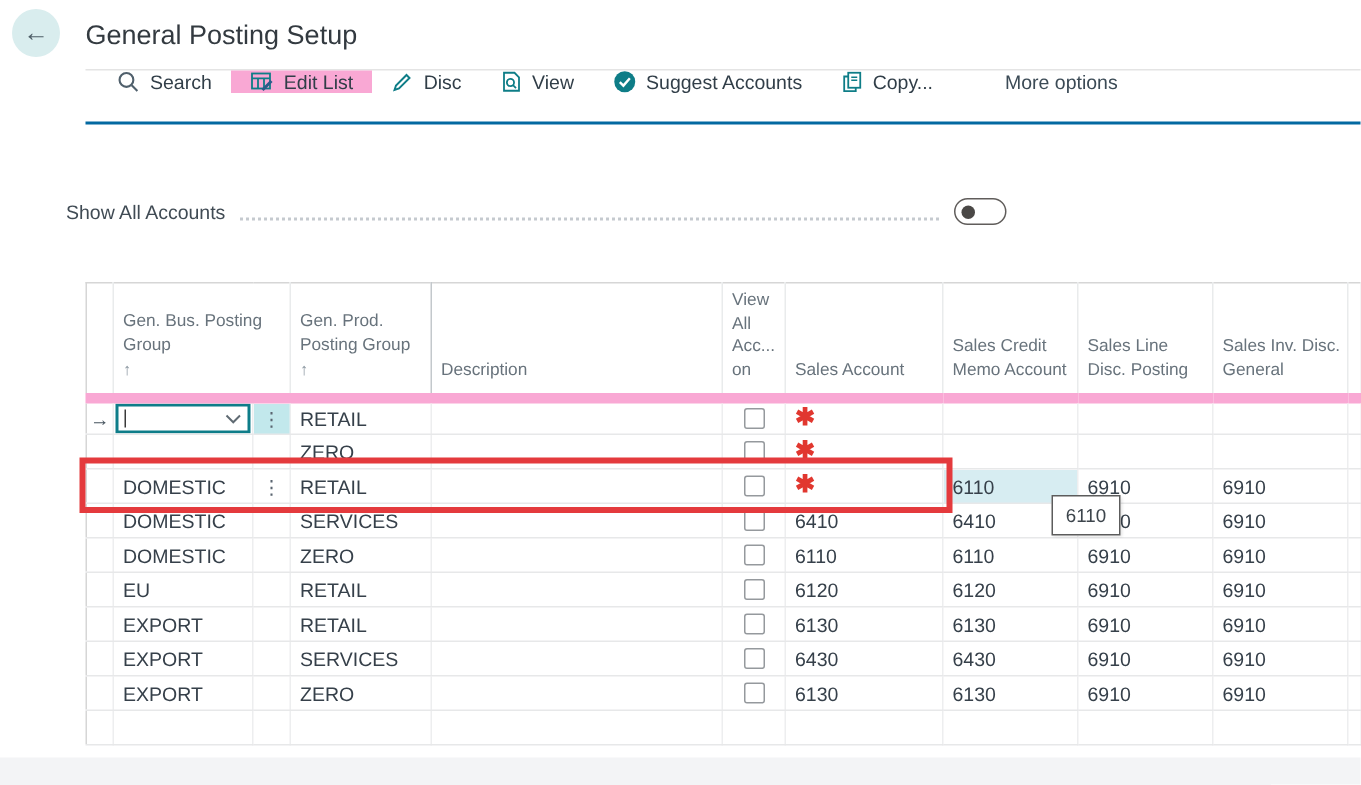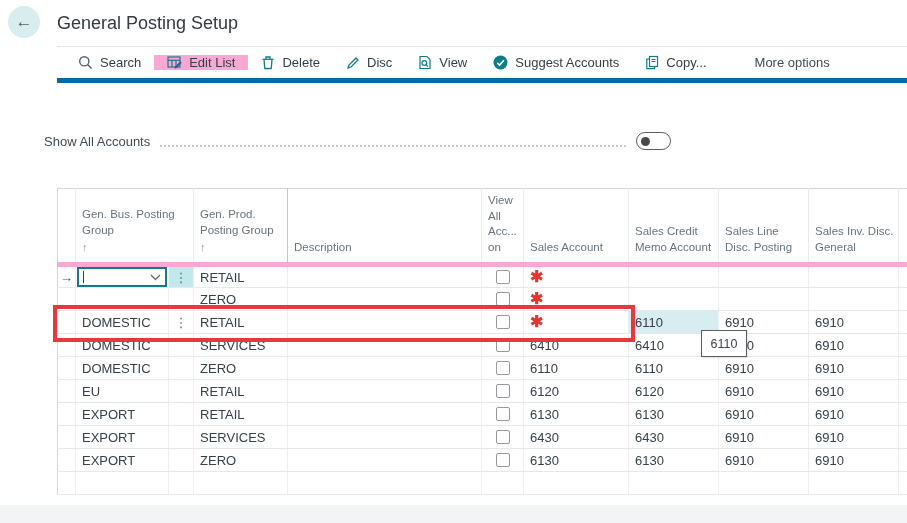--- a/index.html
+++ b/index.html
@@ -8,22 +8,22 @@
   .abs { position:absolute; }
 
   
   .back-btn { left:8px; top:6px; width:32px; height:32px; border-radius:50%;
               background:#d9edee; display:flex; align-items:center; justify-content:center;
               color:#4f5f68; font-size:17px; cursor:pointer; }
   .page-title { left:57px; top:13px; font-size:18px; color:#333a40; }
 
   
   .toolbar { left:57px; top:46px; width:850px; height:37px;
-             border-top:1px solid #e4e4e4; border-bottom:5px solid #0369a1;
-             display:flex; align-items:center; padding-left:8px; }
+             border-top:1px solid #e4e4e4; border-bottom:2px solid #0369a1;
+             display:flex; align-items:flex-start; padding-left:8px; }
   .tb-item { display:flex; align-items:center; gap:7px; padding:0 13px;
              font-size:13px; color:#313e48; cursor:pointer; white-space:nowrap; }
   .tb-item.selected { background:#f9a8d4; }
   .tb-item svg { display:block; }
   .tb-sep { width:1px; background:#d2d2d2; margin:8px 10px; }
   .tb-more { display:flex; align-items:center; padding:0 14px; font-size:13px;
              color:#3c4b56; cursor:pointer; }
 
   
   .filter-row { left:44px; top:131px; width:627px; height:20px;
@@ -38,21 +38,21 @@
   
   .grid-wrap { left:57px; top:188px; width:850px; }
   table { border-collapse:collapse; table-layout:fixed; width:850px;
           border-top:1px solid #d6d6d6; border-left:1px solid #d6d6d6; }
   col.c-marker{width:18px} col.c-genbus{width:93px} col.c-menu{width:25px}
   col.c-genprod{width:94px} col.c-desc{width:194px} col.c-viewall{width:42px}
   col.c-sales{width:105px} col.c-credit{width:90px} col.c-line{width:90px}
   col.c-inv{width:90px} col.c-rest{width:9px}
   th { height:76px; vertical-align:bottom; text-align:left; font-weight:normal;
        font-size:11.5px; color:#68737c; padding:4px 4px 7px 6px; line-height:1.35;
-       border-bottom:5px solid #f9a8d4; border-right:1px solid #e9ebec;
+       border-bottom:7px solid #f9a8d4; border-right:1px solid #e9ebec;
        background:#fff; cursor:pointer; }
   th.freeze-edge { border-right:1px solid #c3c8cc; }
   td { height:23px; font-size:13px; color:#36404a; padding:0 6px;
        border-bottom:1px solid #e7e8e9; border-right:1px solid #edeeef;
        white-space:nowrap; overflow:hidden; vertical-align:middle; background:#fff; }
   td.marker { text-align:center; color:#47555f; font-size:13px; padding:0; }
   .sort-arrow { display:block; color:#8b97a0; font-size:11px; margin-top:2px; }
   .row-menu-dots { color:#5a6570; font-size:13px; text-align:center; cursor:pointer; }
   td.menu-cell { text-align:center; padding:0; }
   td.menu-cell-active { background:#c2e8ec; }
@@ -94,28 +94,20 @@
   </div>
   <div class="tb-item selected">
     <svg width="15" height="15" viewBox="0 0 15 15">
         <rect x="1" y="2" width="12" height="10" fill="none" stroke="#0e7d87" stroke-width="1.2"></rect>
         <line x1="1" y1="5.3" x2="13" y2="5.3" stroke="#0e7d87" stroke-width="1.2"></line>
         <line x1="5" y1="5.3" x2="5" y2="12" stroke="#0e7d87" stroke-width="1.2"></line>
         <line x1="9" y1="5.3" x2="9" y2="12" stroke="#0e7d87" stroke-width="1.2"></line>
         <line x1="8" y1="13" x2="14" y2="7" stroke="#2b5c8a" stroke-width="2"></line>
       </svg>
     <span>Edit List</span>
-  </div>
-  <div class="tb-item">
-    <svg width="14" height="15" viewBox="0 0 14 15">
-        <path d="M3 4.5 L3.8 13.5 H10.2 L11 4.5" fill="none" stroke="#0e7d87" stroke-width="1.3"></path>
-        <line x1="1.5" y1="4.3" x2="12.5" y2="4.3" stroke="#0e7d87" stroke-width="1.3"></line>
-        <path d="M5 4 V2 H9 V4" fill="none" stroke="#0e7d87" stroke-width="1.3"></path>
-      </svg>
-    <span>Delete</span>
   </div>
   <div class="tb-item">
     <svg width="14" height="14" viewBox="0 0 14 14">
         <path d="M2 12 L3 9 L10 2 L12 4 L5 11 Z" fill="none" stroke="#0e7d87" stroke-width="1.3"></path>
       </svg>
     <span>Disc</span>
   </div>
   <div class="tb-item">
     <svg width="14" height="15" viewBox="0 0 14 15">
         <path d="M2 1.5 H9 L12 4.5 V13.5 H2 Z" fill="none" stroke="#0e7d87" stroke-width="1.2"></path>

